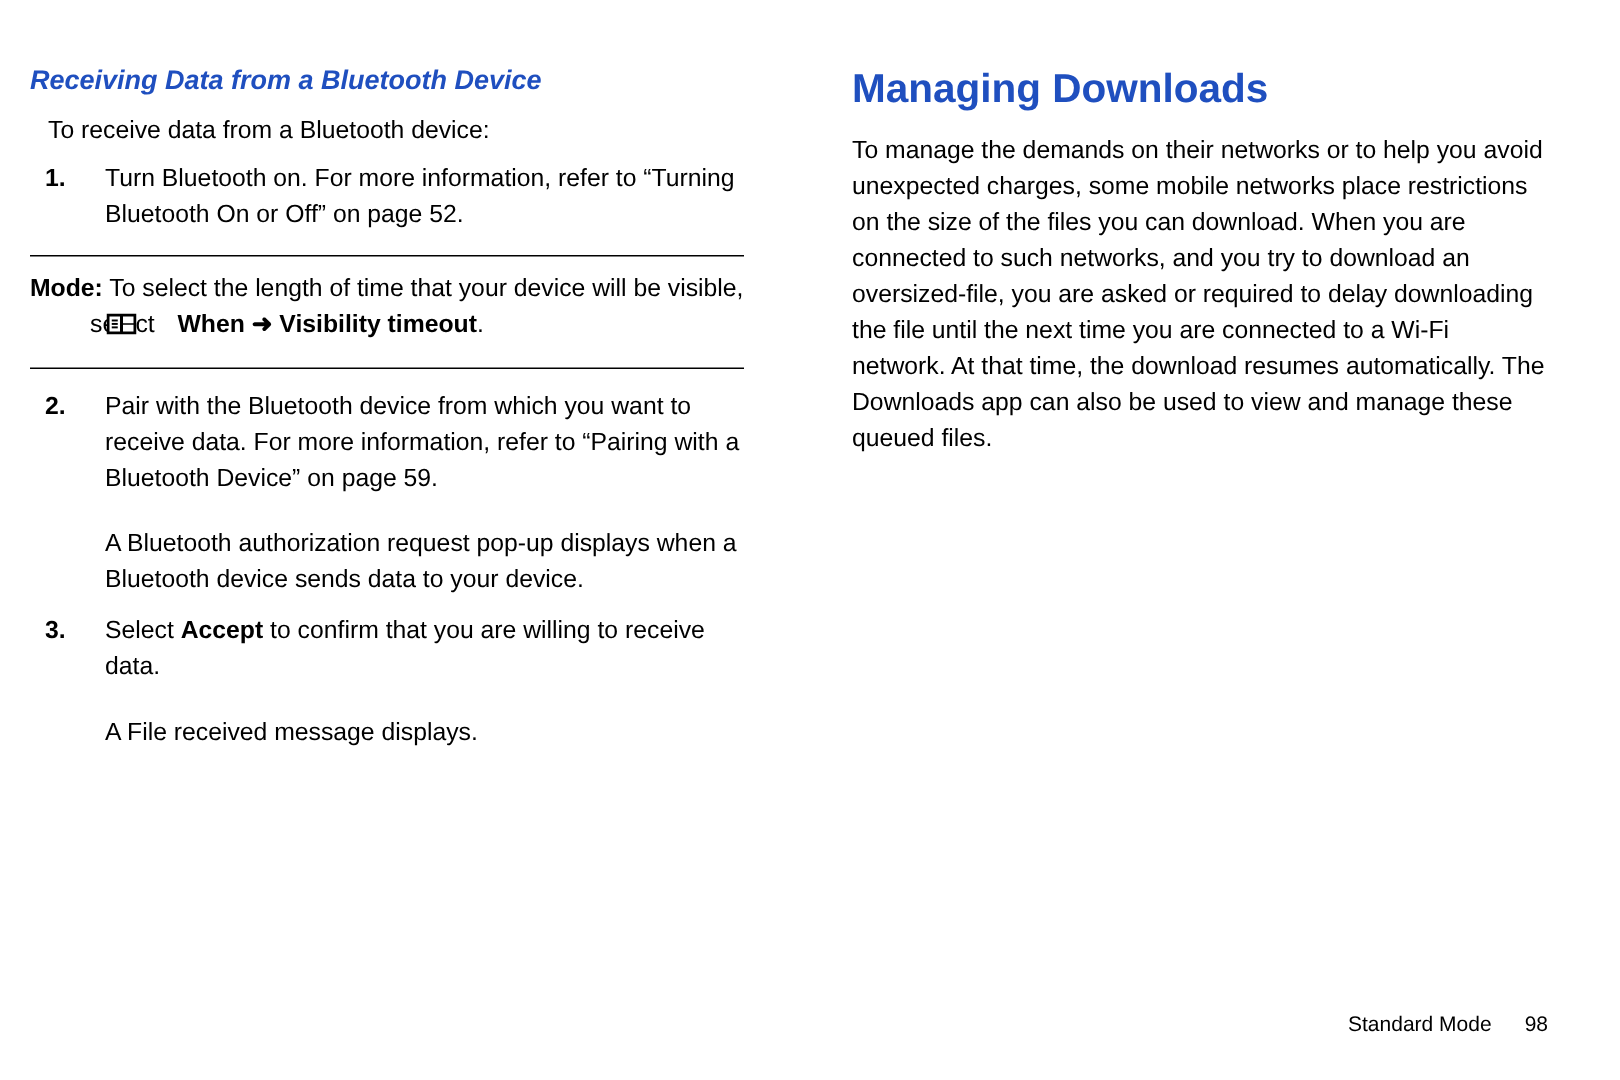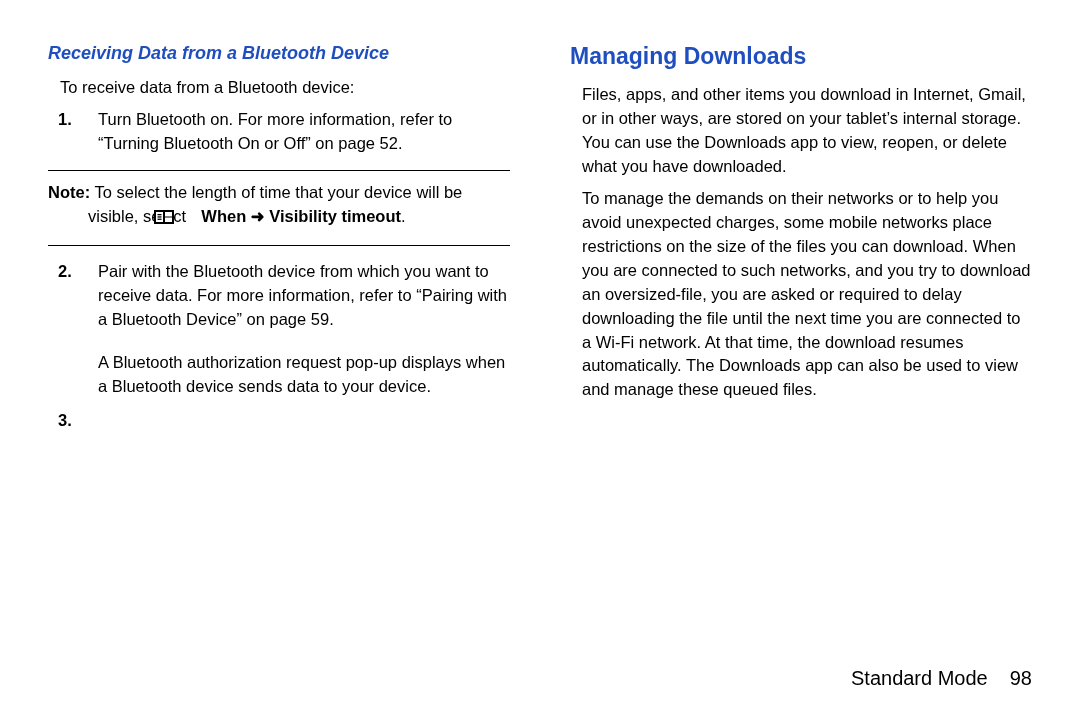--- a/index.html
+++ b/index.html
@@ -8,21 +8,21 @@
     background: #fff;
     font-family: Arial, Helvetica, sans-serif;
     color: #000;
     width: 1080px;
     height: 720px;
     overflow: hidden;
   }
   .page {
     display: flex;
     flex-direction: row;
-    padding: 40px 48px 20px 48px;
+    padding: 40px 48px 20px 20px;
     box-sizing: border-box;
     height: 100%;
     position: relative;
   }
   .col {
     width: 50%;
     box-sizing: border-box;
     font-size: 16.5px;
     line-height: 1.45;
   }
@@ -31,22 +31,22 @@
   .subhead {
     font-style: italic;
     font-weight: bold;
     color: #1f4fbf;
     font-size: 18px;
     margin: 0 0 10px 0;
   }
   .mainhead {
     font-weight: bold;
     color: #1f4fbf;
-    font-size: 23px;
-    margin: 0 0 10px 0;
+    font-size: 27px;
+    margin: 0 0 10px 12px;
   }
   p { margin: 0 0 8px 12px; }
   .intro { margin-bottom: 8px; }
   .numlist { margin: 0; padding: 0; }
   .numlist .item { display: flex; margin-bottom: 10px; }
   .numlist .num { width: 40px; flex: 0 0 40px; font-weight: bold; padding-left: 10px; }
   .numlist .body { flex: 1; }
   .italic { }
   .bold { font-weight: bold; }
   .rule {
@@ -66,66 +66,68 @@
     margin: 0 3px;
   }
   .arrow {
     font-weight: bold;
   }
   .cont { margin-top: 20px; }
   .footer {
     position: absolute;
     bottom: 30px;
     right: 48px;
-    font-size: 20px;
+    font-size: 14px;
   }
   .footer .label { margin-right: 22px; }
 </style>
 </head>
 <body>
 
 <div class="page">
   <div class="col col-left">
     <h3 class="subhead">Receiving Data from a Bluetooth Device</h3>
     <p class="intro">To receive data from a Bluetooth device:</p>
 
     <div class="numlist">
       <div class="item">
         <div class="num">1.</div>
         <div class="body"><span>Turn Bluetooth on. For more information, refer to </span><span class="italic">“Turning Bluetooth On or Off”</span><span> on page 52.</span></div>
       </div>
     </div>
 
     <hr class="rule">
-    <p class="note"><span class="bold">Note:</span><span> To select the length of time that your device will be visible, select </span><span class="menu-icon"><svg width="20" height="14" viewBox="0 0 20 14">
+    <p class="note"><span class="bold">Mode:</span><span> To select the length of time that your device will be visible, select </span><span class="menu-icon"><svg width="20" height="14" viewBox="0 0 20 14">
             <rect x="0" y="0" width="20" height="14" fill="#000"></rect>
             <rect x="2" y="2" width="7" height="10" fill="#fff"></rect>
             <rect x="3.5" y="4" width="4" height="1.3" fill="#000"></rect>
             <rect x="3.5" y="6.3" width="4" height="1.3" fill="#000"></rect>
             <rect x="3.5" y="8.6" width="4" height="1.3" fill="#000"></rect>
             <rect x="11" y="2" width="7" height="4.5" fill="#fff"></rect>
             <rect x="11" y="7.5" width="7" height="4.5" fill="#fff"></rect>
           </svg></span> <span class="bold">When</span> <span class="bold arrow">➜</span> <span class="bold">Visibility timeout</span><span>.</span></p>
 
     <div class="numlist" style="margin-top:14px;">
       <div class="item">
         <div class="num">2.</div>
         <div class="body"><span>Pair with the Bluetooth device from which you want to receive data. For more information, refer to </span><span class="italic">“Pairing with a Bluetooth Device”</span><span> on page 59.</span>
           <div class="cont">A Bluetooth authorization request pop-up displays when a Bluetooth device sends data to your device.</div>
         </div>
       </div>
       <div class="item">
         <div class="num">3.</div>
+        <div class="body"><span>Select </span><span class="bold">Accept</span><span> to confirm that you are willing to receive data.</span>
+          <div class="cont">A File received message displays.</div>
+        </div>
       </div>
     </div>
 
   </div>
 
   <div class="col col-right">
     <h2 class="mainhead">Managing Downloads</h2>
-    <p>Files, apps, and other items you download in Internet, Gmail, or in other ways, are stored on your tablet’s internal storage. You can use the Downloads app to view, reopen, or delete what you have downloaded.</p>
     <p>To manage the demands on their networks or to help you avoid unexpected charges, some mobile networks place restrictions on the size of the files you can download. When you are connected to such networks, and you try to download an oversized-file, you are asked or required to delay downloading the file until the next time you are connected to a Wi-Fi network. At that time, the download resumes automatically. The Downloads app can also be used to view and manage these queued files.</p>
   </div>
 
   <div class="footer">
     <span class="label">Standard Mode</span><span>98</span>
   </div>
 </div>
 
 </body></html>

